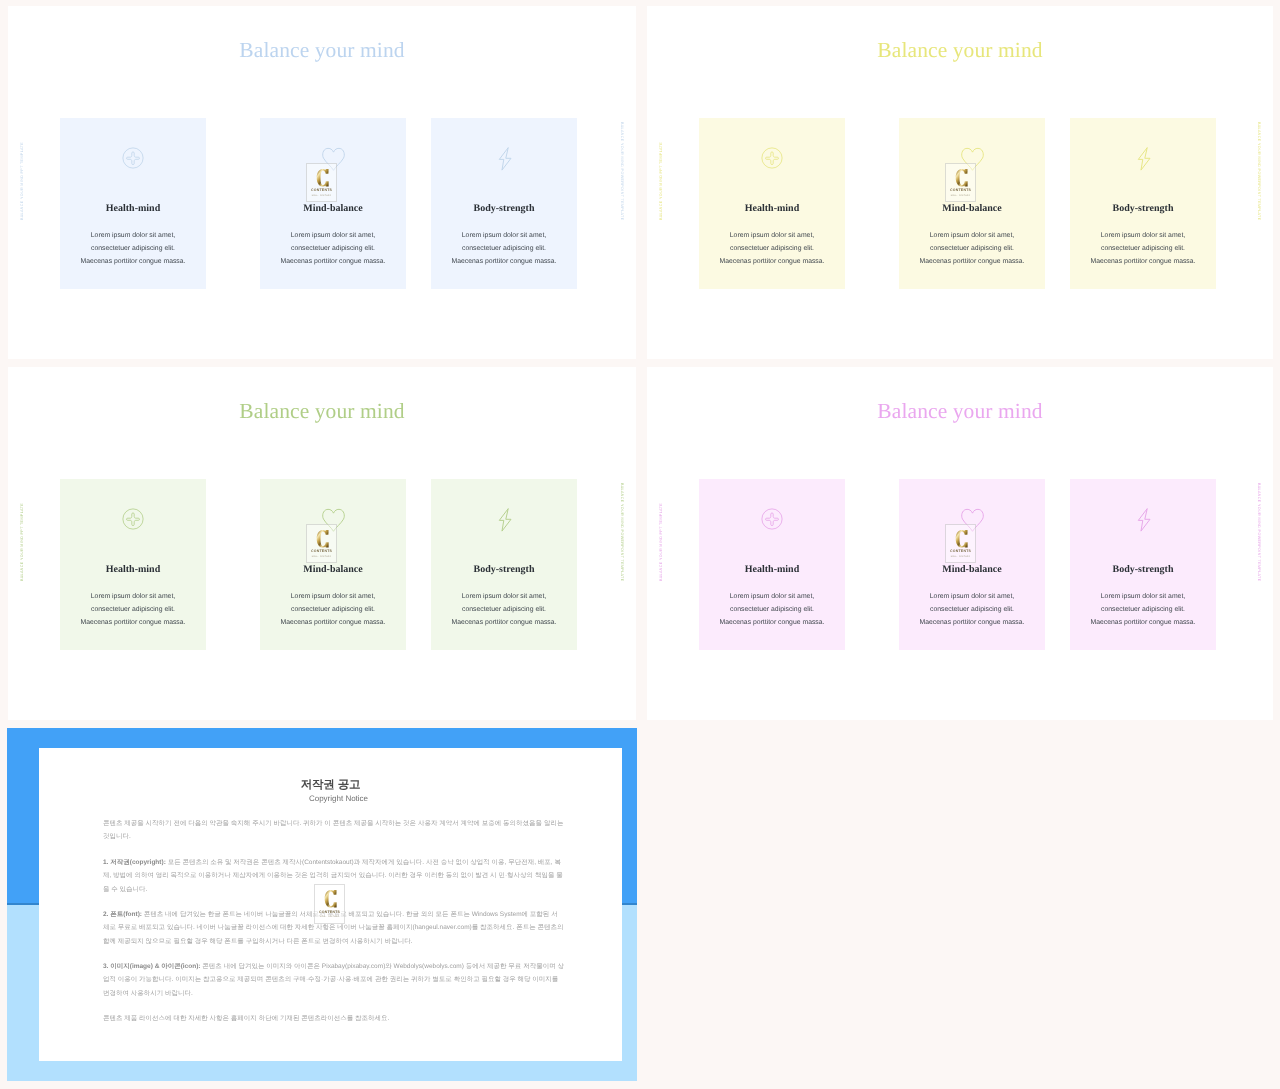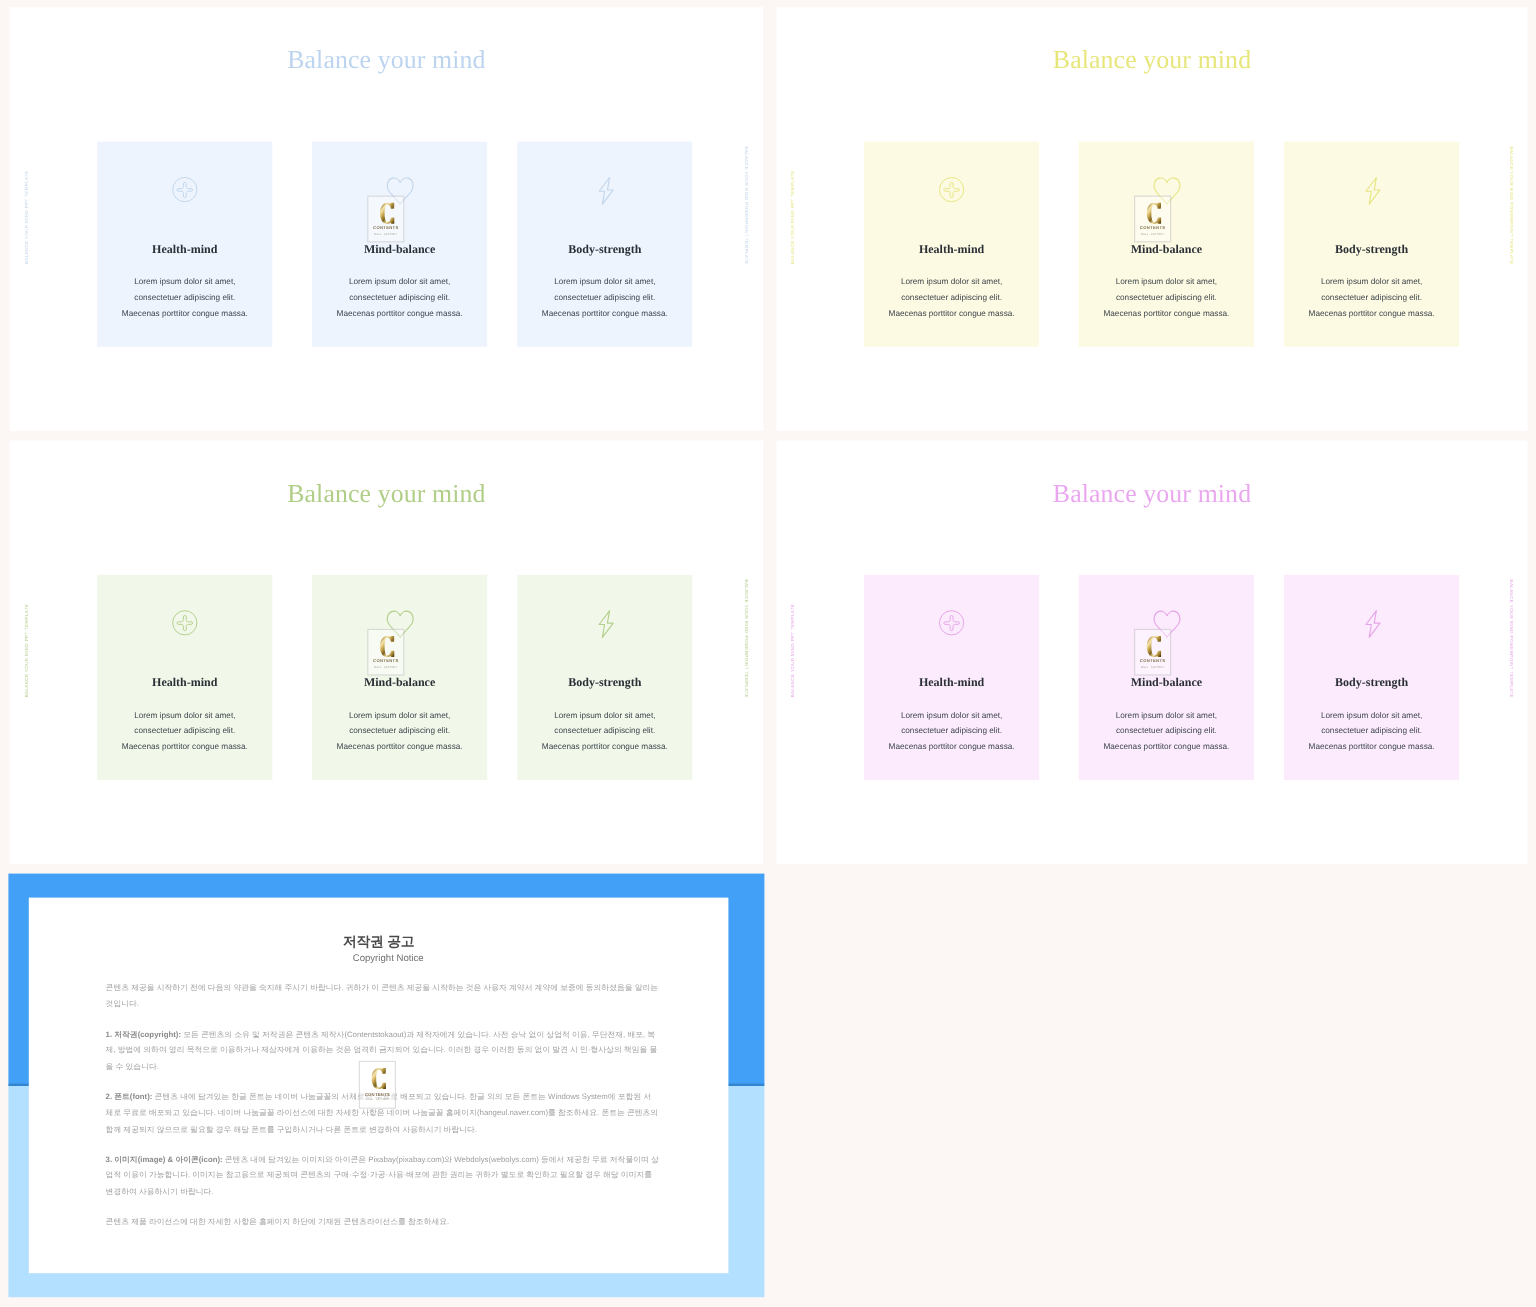--- a/index.html
+++ b/index.html
@@ -6,41 +6,41 @@
   body{width:1280px;height:1089px;background:#fcf7f5;
        font-family:"Liberation Sans",sans-serif;overflow:hidden;
        -webkit-font-smoothing:antialiased;text-rendering:geometricPrecision;}
   .grid{position:absolute;left:0;top:0;width:1280px;height:893px;}
   .slide{position:absolute;background:#ffffff;overflow:hidden;}
 
   .title{position:absolute;left:0;right:0;top:32px;text-align:center;
          font-family:"Liberation Serif",serif;font-size:21.5px;letter-spacing:.1px;}
 
   .card{position:absolute;top:112px;width:146px;height:171px;}
-  .c1{left:73px}.c2{left:252px}.c3{left:423px}
+  .c1{left:52px}.c2{left:252px}.c3{left:423px}
 
   .icon{position:absolute;left:0;right:0;top:29px;height:24px;
         display:flex;align-items:flex-start;justify-content:center;}
   .icon svg{display:block;}
   .cardtitle{position:absolute;left:0;right:0;top:84.5px;text-align:center;
              font-family:"Liberation Serif",serif;font-weight:bold;font-size:10px;color:#2b3036;}
   .cardbody{position:absolute;left:-8px;right:-8px;top:111px;text-align:center;
             font-size:6.85px;line-height:13px;color:#3f464d;}
 
   .vleft,.vright{position:absolute;font-size:3.7px;letter-spacing:.35px;white-space:nowrap;
                  writing-mode:vertical-rl;}
   .vleft{left:12px;top:136px;transform:rotate(180deg);}
   .vright{right:12px;top:116px;}
 
   
   .s5{position:absolute;left:7px;top:728px;width:630px;height:353px;}
   .s5 .btop{position:absolute;left:0;top:0;width:100%;height:177px;background:#42a1f7;}
   .s5 .bbot{position:absolute;left:0;top:177px;width:100%;height:176px;background:#b2e0fe;}
   .s5 .seam{position:absolute;left:0;top:175px;width:100%;height:2px;background:rgba(20,80,130,.35);}
-  .s5 .paper{position:absolute;left:17px;top:20px;width:583px;height:313px;background:#fff;}
+  .s5 .paper{position:absolute;left:32px;top:20px;width:583px;height:313px;background:#fff;}
 
   .cp-title{position:absolute;left:0;right:0;top:30px;text-align:center;font-size:11.5px;
             font-weight:bold;color:#4a4a4a;letter-spacing:-0.2px;}
   .cp-sub{position:absolute;left:0;right:0;top:46px;text-align:center;font-size:8px;color:#707070;margin-left:16px;}
   .cp-body{position:absolute;left:64px;right:58px;top:69px;font-size:6.5px;line-height:13.4px;color:#9d9d9d;}
   .cp-body p{margin:0 0 11.9px 0;}
   .cp-body b{color:#8a8a8a;font-weight:bold;}
 
   
   .wm{position:absolute;box-sizing:border-box;border:1px solid rgba(145,145,145,.30);

